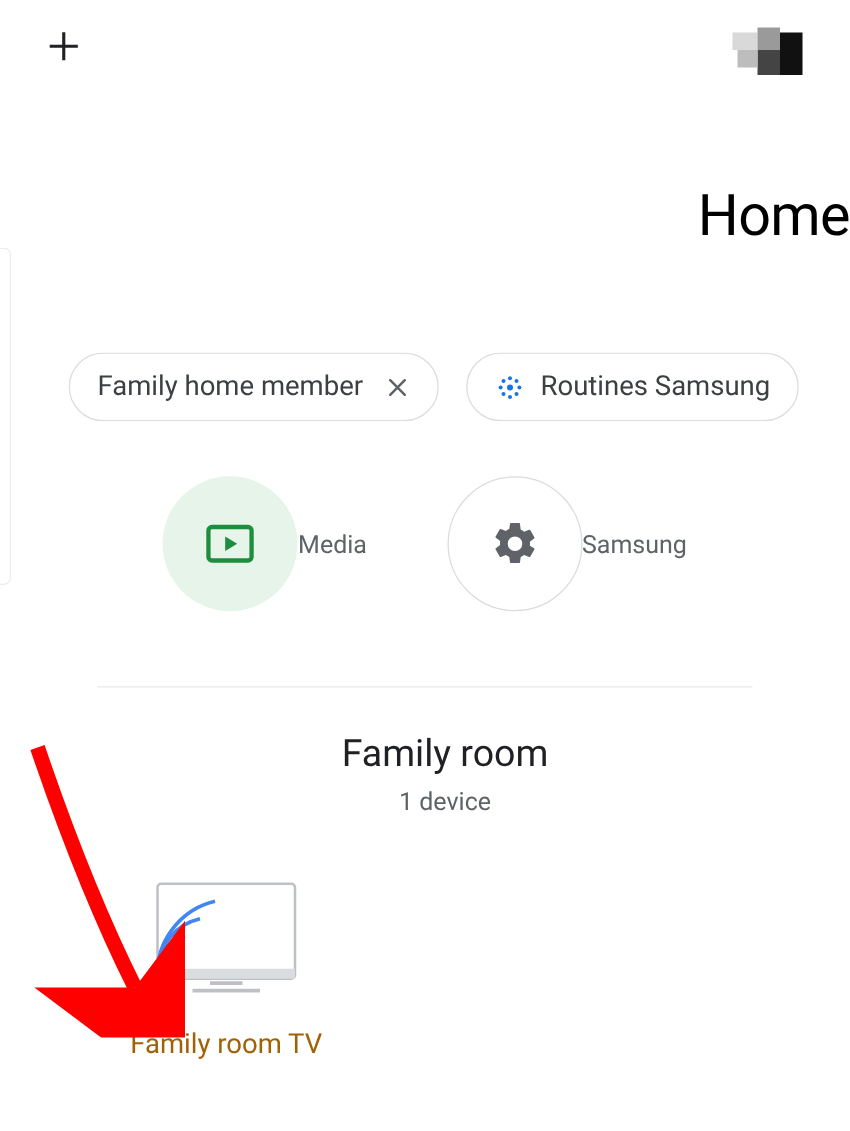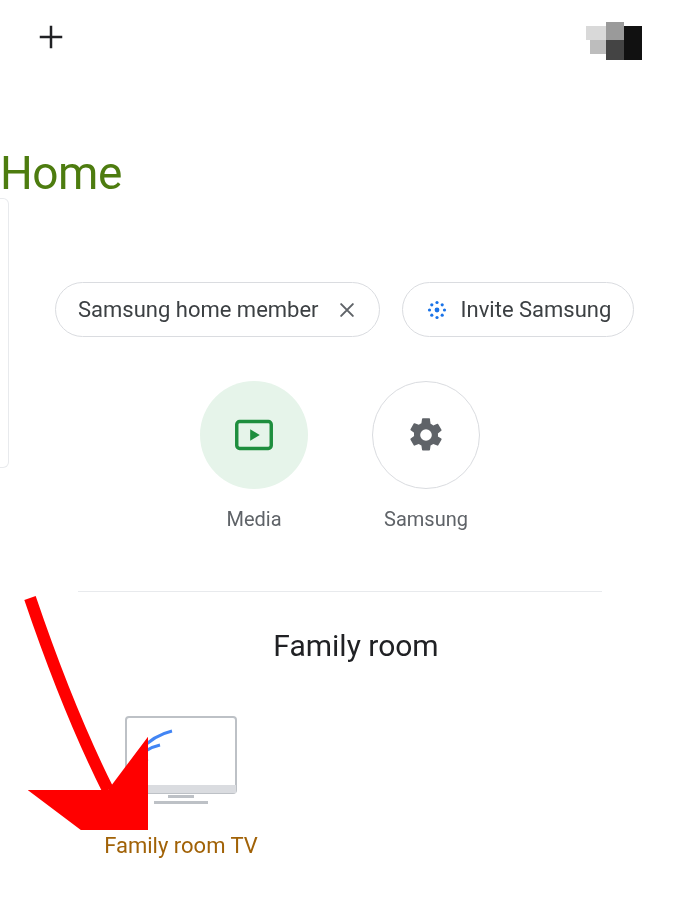--- a/index.html
+++ b/index.html
@@ -28,24 +28,24 @@
     }
     .avatar {
       width: 62px;
       height: 44px;
       position: relative;
     }
     .avatar .px {
       position: absolute;
     }
     .title {
-      text-align: left;
+      text-align: right;
       font-size: 46px;
       font-weight: 400;
-      color: #4d7c0f;
+      color: #000000;
       margin-top: 80px;
       letter-spacing: -0.5px;
     }
     .chips-row {
       display: flex;
       gap: 22px;
       margin-top: 82px;
       padding-left: 55px;
       overflow: hidden;
     }
@@ -69,23 +69,21 @@
       margin-left: 6px;
     }
     .actions-row {
       display: flex;
       justify-content: center;
       gap: 64px;
       margin-top: 44px;
     }
     .action-item {
       display: flex;
-      flex-direction: column;
-      align-items: center;
-      gap: 18px;
+      align-items: center;
       cursor: pointer;
     }
     .action-circle {
       width: 108px;
       height: 108px;
       border-radius: 50%;
       display: flex;
       align-items: center;
       justify-content: center;
     }
@@ -166,38 +164,38 @@
     <div class="px" style="left:4px;top:18px;width:16px;height:14px;background:#bdbdbd"></div>
   </div>
 </div>
 
 <div class="left-edge"></div>
 
 <h1 class="title">Home</h1>
 
 <div class="chips-row">
   <div class="chip">
-    <span>Samsung home member</span>
+    <span>Family home member</span>
     <svg class="close-x" viewBox="0 0 24 24">
       <path d="M5 5l14 14M19 5L5 19" stroke="#5f6368" stroke-width="2.4" stroke-linecap="round"></path>
     </svg>
   </div>
   <div class="chip">
     <svg width="24" height="24" viewBox="0 0 24 24">
       <circle cx="12" cy="12" r="2.4" fill="#1a73e8"></circle>
       <circle cx="12" cy="4.5" r="1.6" fill="#1a73e8"></circle>
       <circle cx="12" cy="19.5" r="1.6" fill="#1a73e8"></circle>
       <circle cx="4.5" cy="12" r="1.6" fill="#1a73e8"></circle>
       <circle cx="19.5" cy="12" r="1.6" fill="#1a73e8"></circle>
       <circle cx="6.8" cy="6.8" r="1.6" fill="#1a73e8"></circle>
       <circle cx="17.2" cy="6.8" r="1.6" fill="#1a73e8"></circle>
       <circle cx="6.8" cy="17.2" r="1.6" fill="#1a73e8"></circle>
       <circle cx="17.2" cy="17.2" r="1.6" fill="#1a73e8"></circle>
     </svg>
-    <span>Invite Samsung</span>
+    <span>Routines Samsung</span>
   </div>
 </div>
 
 <div class="actions-row">
   <div class="action-item">
     <div class="action-circle circle-media">
       <svg width="46" height="46" viewBox="0 0 24 24">
         <rect x="3" y="5" width="18" height="14" rx="1.5" fill="none" stroke="#1e8e3e" stroke-width="1.8"></rect>
         <path d="M10 9l5 3-5 3z" fill="#1e8e3e"></path>
       </svg>
@@ -211,20 +209,21 @@
       </svg>
     </div>
     <span class="action-label">Samsung</span>
   </div>
 </div>
 
 <hr class="divider">
 
 <div class="room-section">
   <div class="room-title">Family room</div>
+  <div class="room-count">1 device</div>
 </div>
 
 <div class="device">
   <svg width="118" height="94" viewBox="0 0 118 94">
     <rect x="4" y="2" width="110" height="76" rx="3" fill="#fff" stroke="#bdc1c6" stroke-width="2"></rect>
     <rect x="4" y="70" width="110" height="8" fill="#dadce0"></rect>
     <rect x="46" y="80" width="26" height="3" fill="#bdc1c6"></rect>
     <rect x="32" y="86" width="54" height="3" fill="#bdc1c6"></rect>
     <path d="M4 70 A60 60 0 0 1 50 16" fill="none" stroke="#4285f4" stroke-width="3"></path>
     <path d="M4 70 A44 44 0 0 1 38 30" fill="none" stroke="#4285f4" stroke-width="3"></path>

